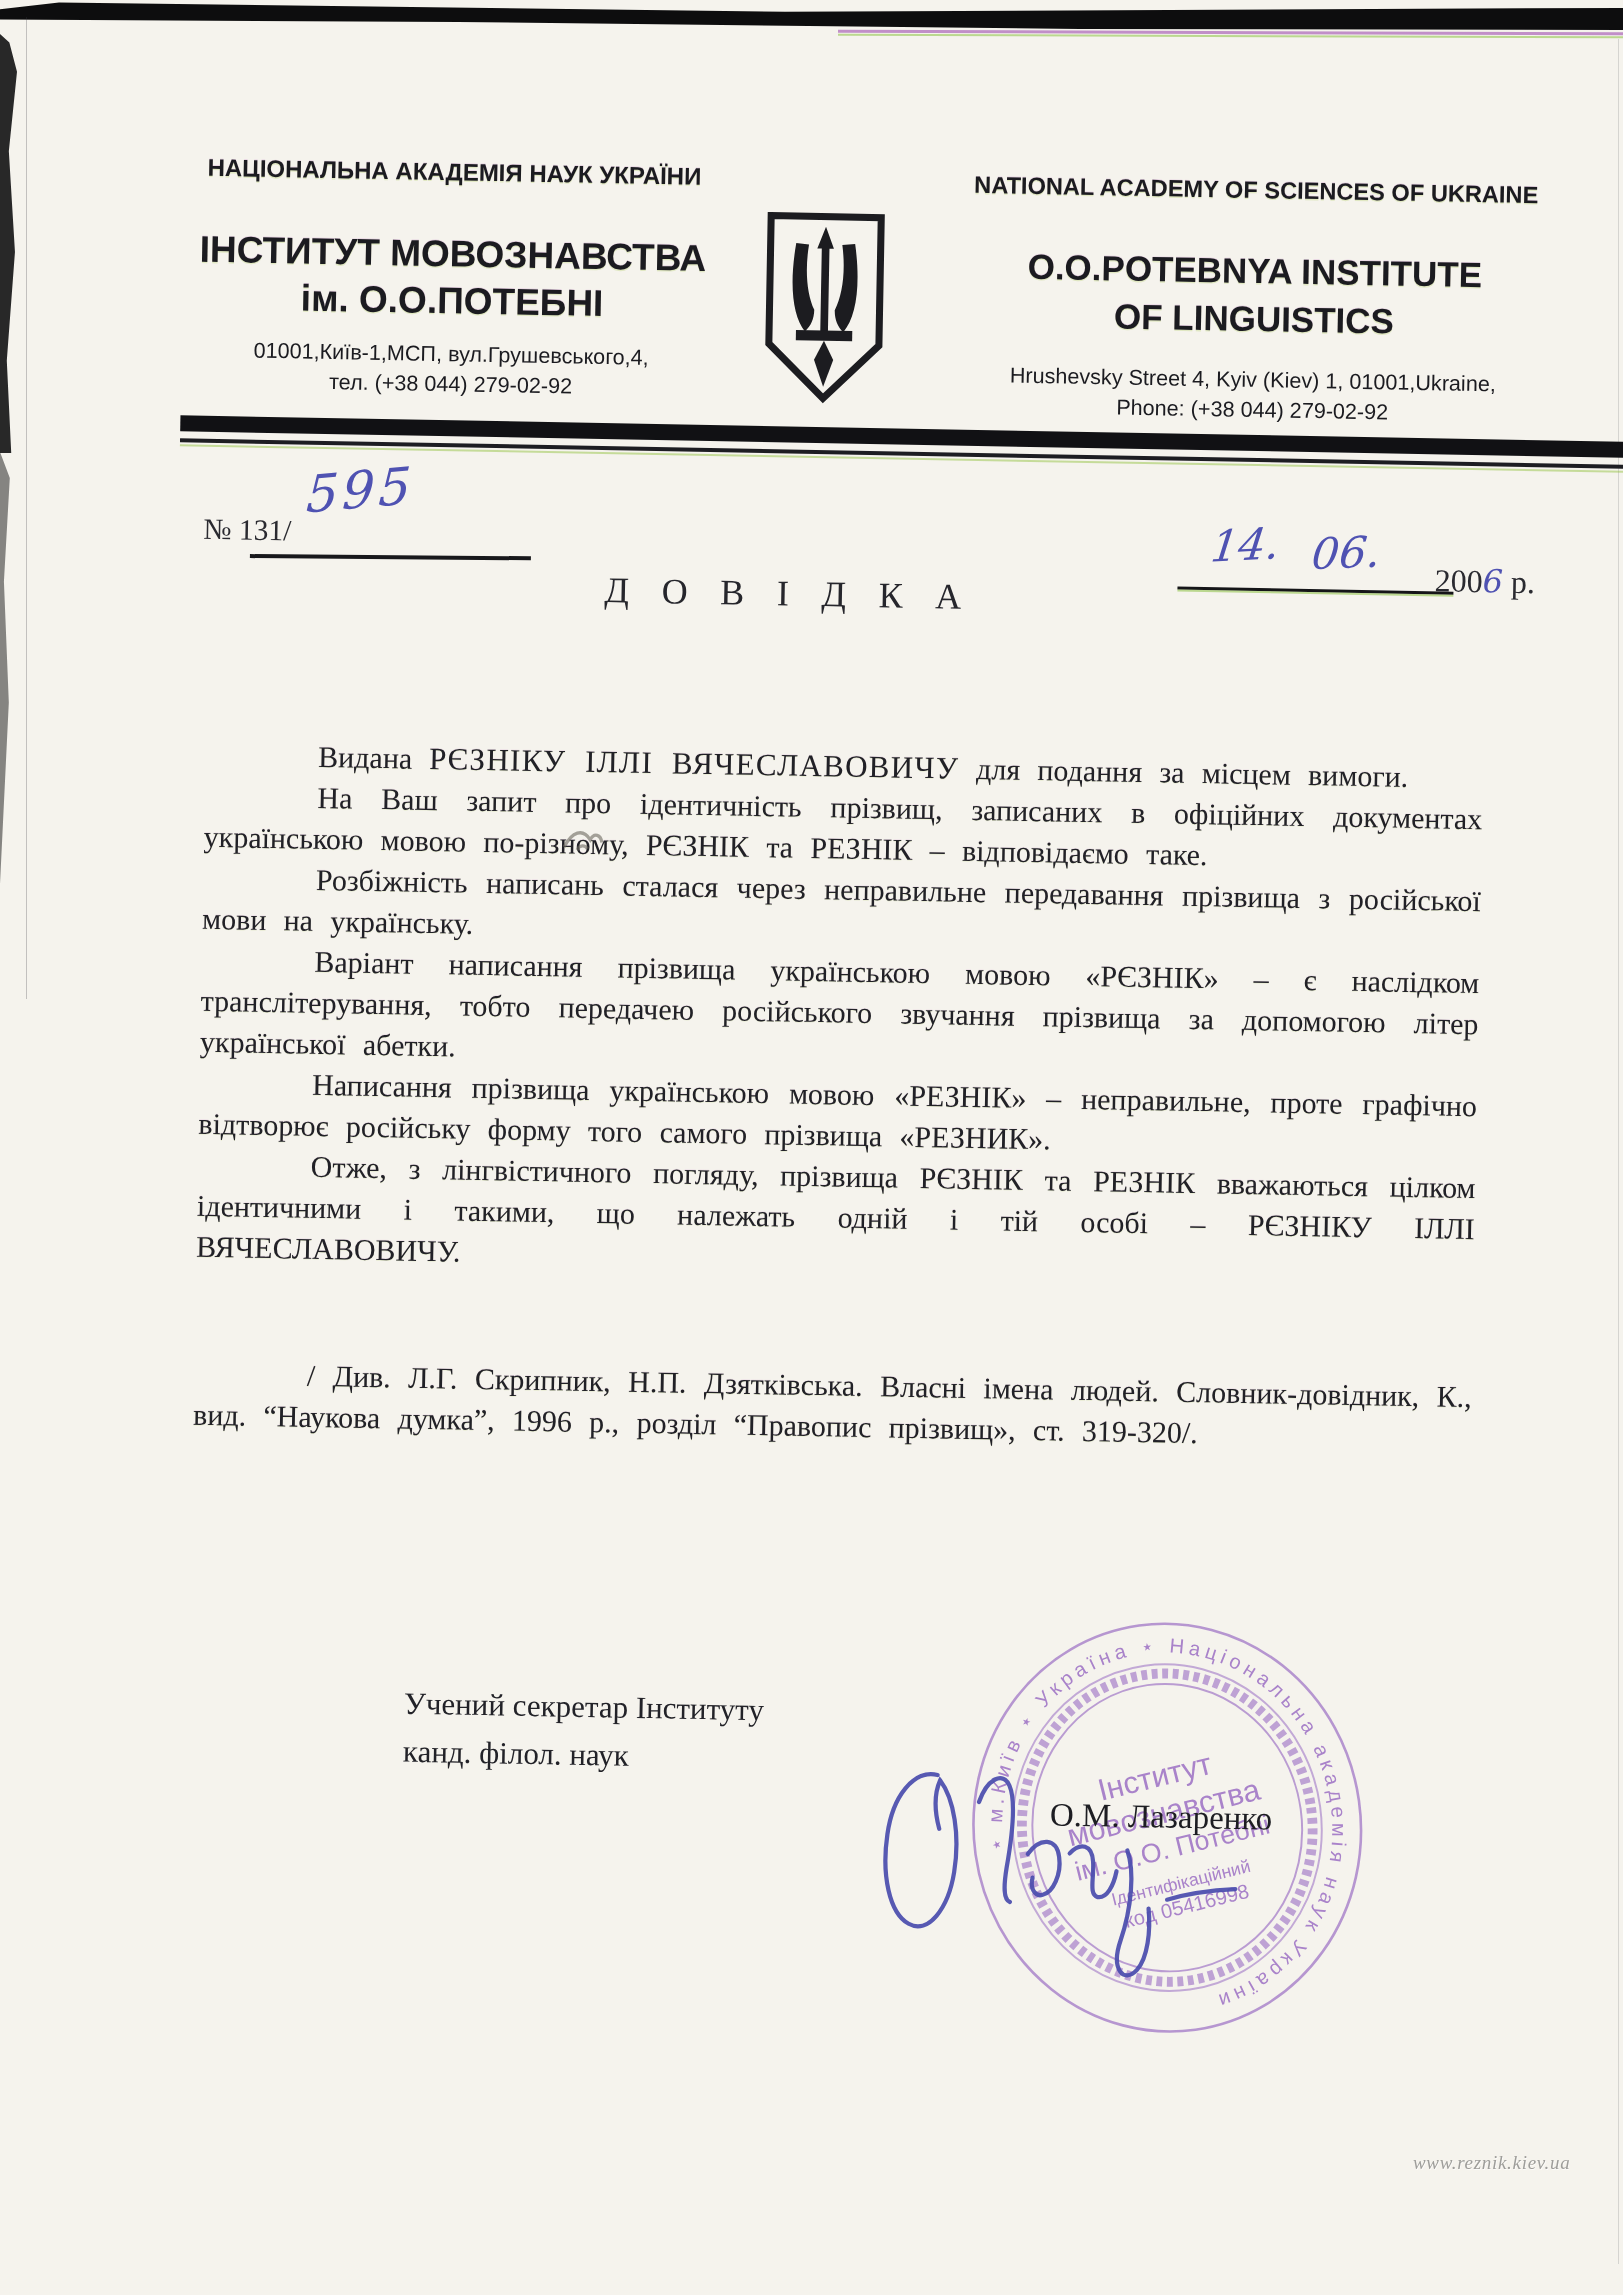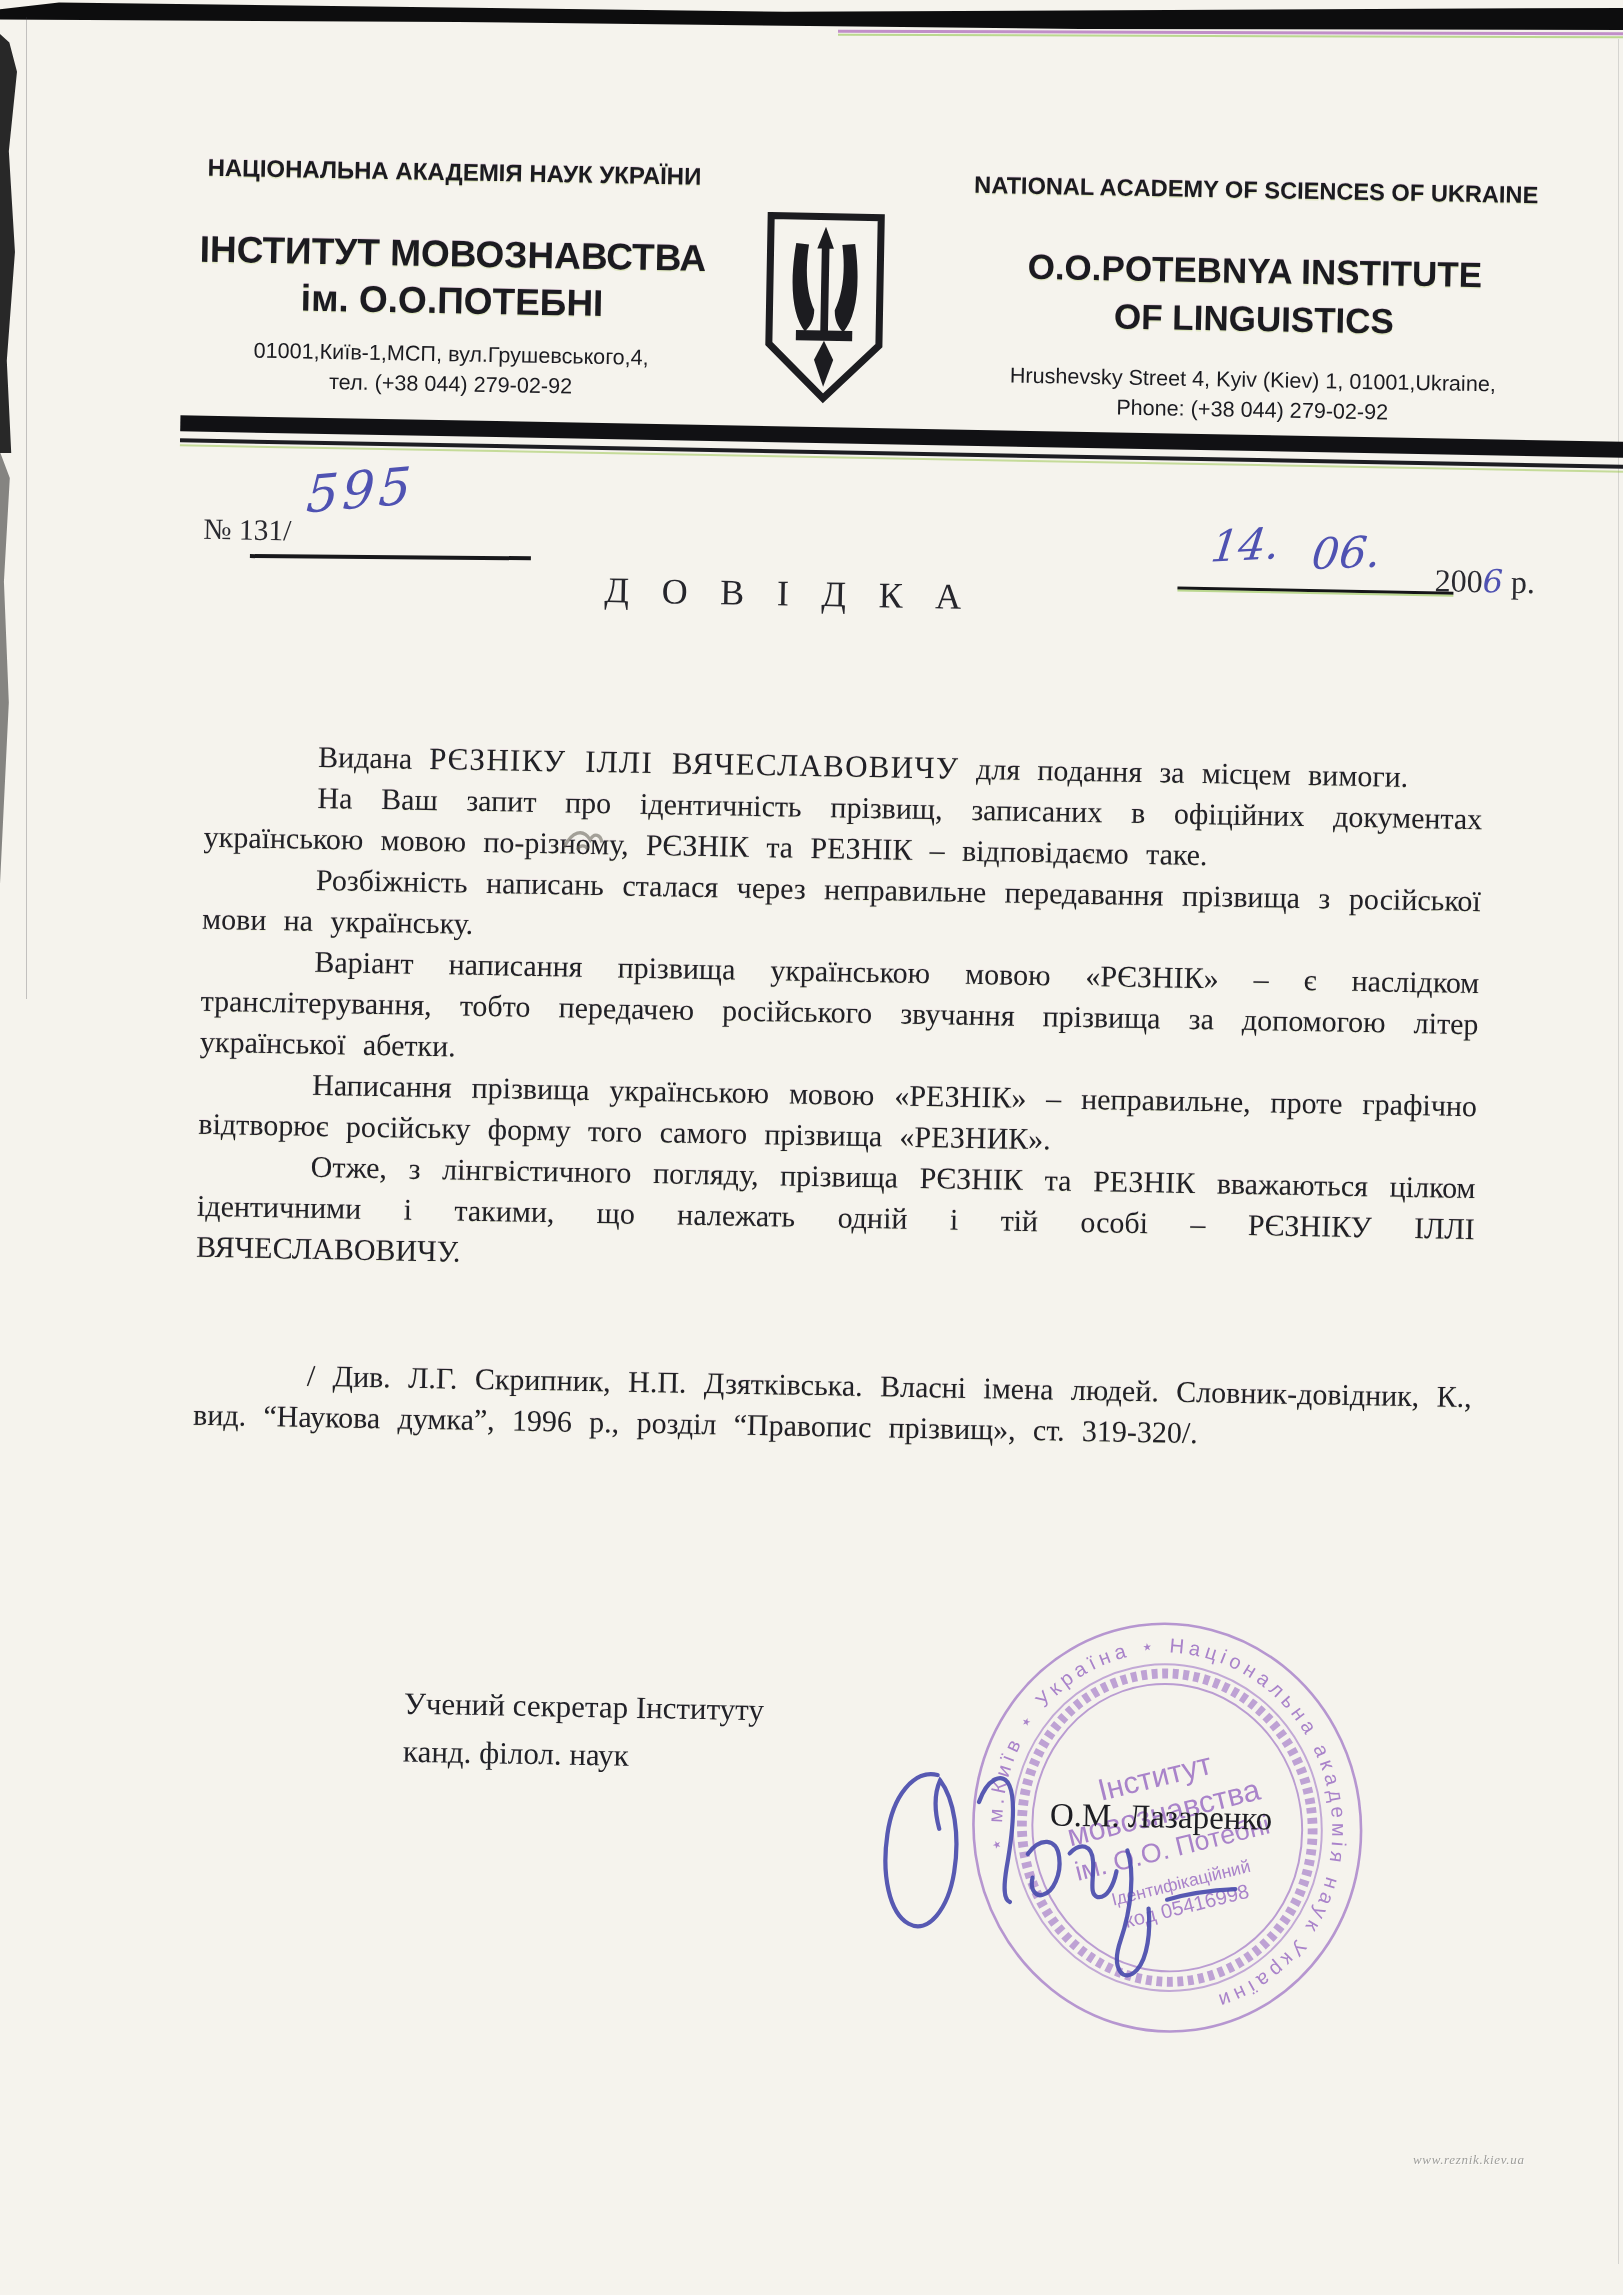--- a/index.html
+++ b/index.html
@@ -20,21 +20,21 @@
     clip-path:polygon(0 0,55% 2%,100% 9%,52% 28%,88% 52%,40% 78%,66% 100%,0 100%);
   }
   .scan-edge-left-2{
     position:absolute;left:0;top:452px;width:9.8px;height:432px;background:#161616;opacity:.5;
     clip-path:polygon(0 0,100% 6%,40% 30%,90% 58%,30% 86%,0 100%);
   }
   .scan-page-edge-l{position:absolute;left:26px;top:17px;width:1.3px;height:982px;background:rgba(60,60,70,.28);}
   .scan-page-edge-r{position:absolute;left:1618px;top:39px;width:1.3px;height:2225px;background:rgba(120,120,125,.25);}
   .watermark{
     position:absolute;left:1413px;top:2152px;
-    font-family:"Liberation Serif",serif;font-style:italic;font-size:13px;
+    font-family:"Liberation Serif",serif;font-style:italic;font-size:19px;
     color:#8f8f8c;opacity:.85;letter-spacing:0.7px;
     text-shadow:0.7px 0.7px 0 rgba(255,255,255,.8);
   }
 
   
   .paper{
     position:absolute;inset:0;
     transform:rotate(1.05deg);
     transform-origin:812px 1047px;
     color:#222228;

